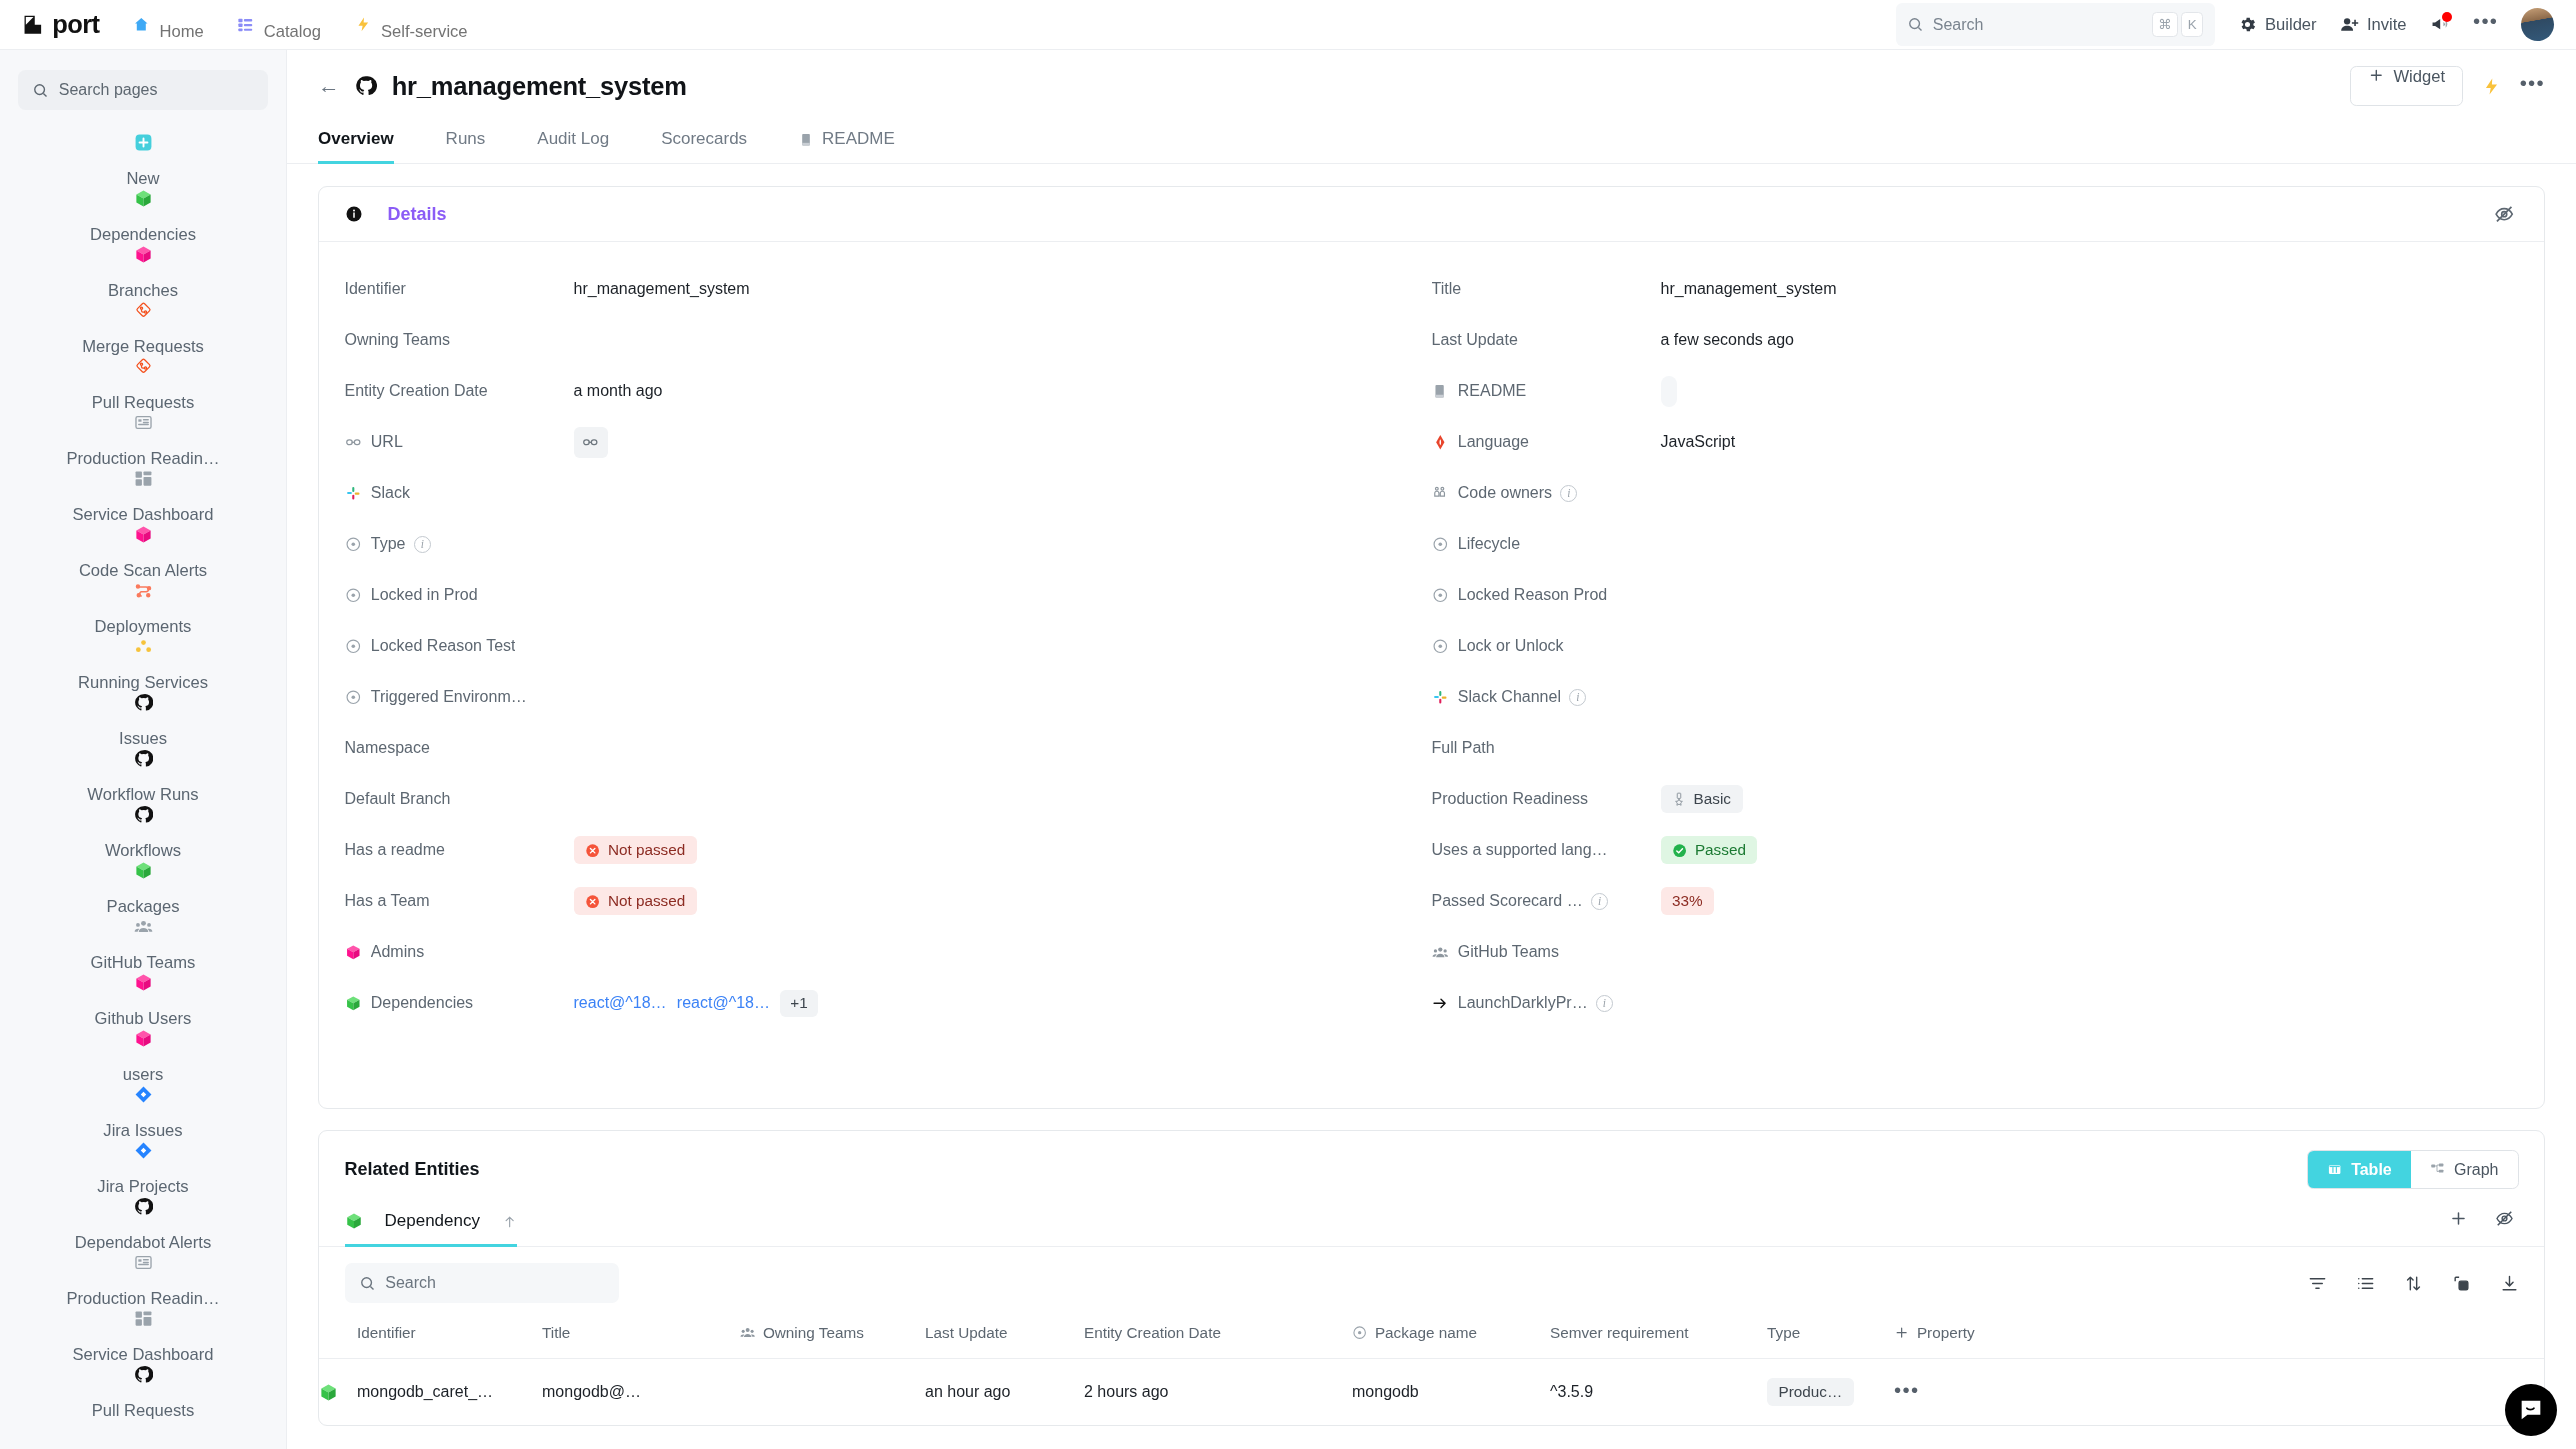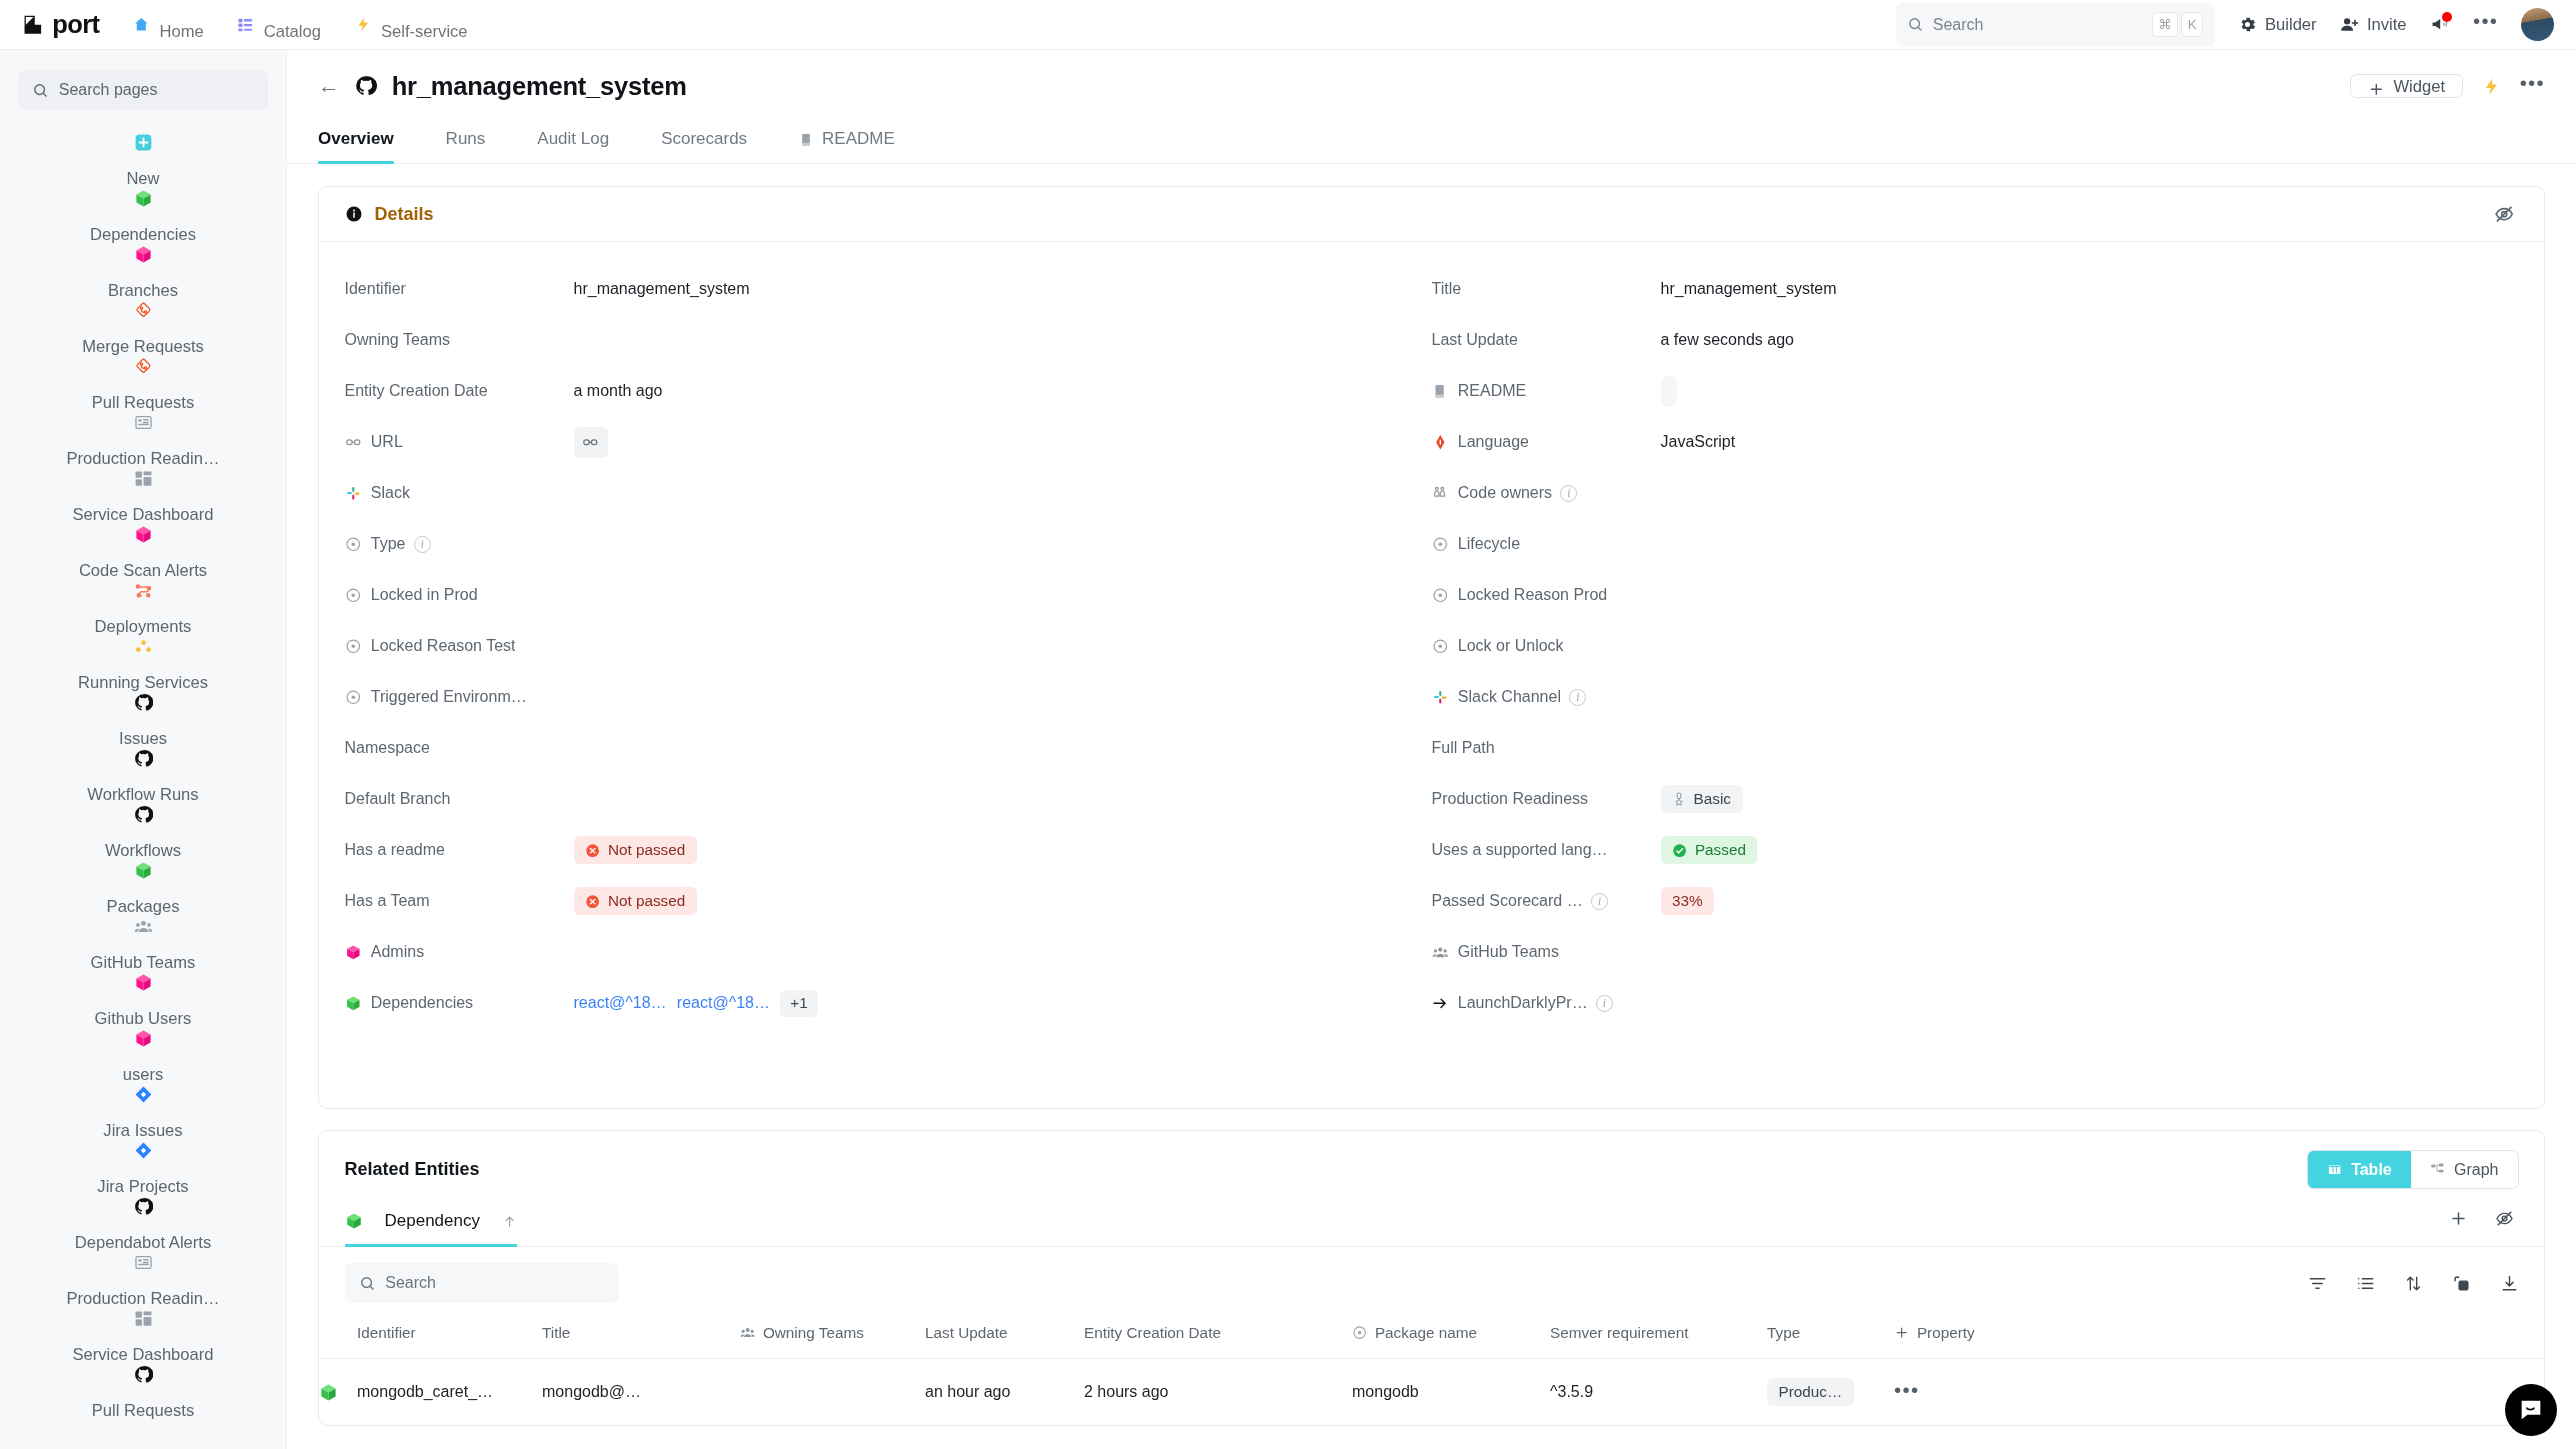--- a/index.html
+++ b/index.html
@@ -83,42 +83,42 @@
     padding: 12.7px 31px 0 31px; flex: 0 0 auto;
     border-bottom: 0.6px solid #eceef1;
     position: relative;
   }
   .ph-row { display: flex; align-items: center; gap: 14px; height: 47px; }
   .back-arrow { font-size: 21.7px; color: #6b7682; cursor: pointer; line-height: 1; }
   .ph-entity-icon { width: 24px; height: 24px; display:flex; align-items:center; justify-content:center; }
   .ph-title { font-size: 25.5px; font-weight: 700; color: #111418; letter-spacing: -0.2px; }
   .ph-actions { margin-left: auto; display: flex; align-items: center; gap: 19px; }
   .widget-btn {
-    height: 24px; border: 0.6px solid #dfe3e7; border-radius: 6.4px; background: #fff;
-    display: flex; align-items: flex-end; gap: 9px; padding: 0 16.6px; cursor: pointer;
+    height: 40px; border: 0.6px solid #dfe3e7; border-radius: 6.4px; background: #fff;
+    display: flex; align-items: flex-start; gap: 9px; padding: 0 16.6px; cursor: pointer;
   }
   .widget-btn-label { font-size: 16.6px; color: #4a5560; }
 
   .tabs { display: flex; align-items: flex-end; gap: 12px; margin-top: 10.2px; }
   .tab {
     font-size: 17px; color: #707a85; padding: 9px 0 11.5px 0; margin-right: 40px;
     cursor: pointer; white-space: nowrap; display: flex; align-items: center; gap: 7.6px;
     border-bottom: 3.2px solid transparent; position: relative; top: 0.6px;
   }
   .tab.active { color: #10151a; font-weight: 700; border-bottom-color: #43d4e0; }
 
   .scroll-area { flex: 1; overflow: hidden; padding: 21.7px 31px 0 31px; background:#fff; }
 
   
   .card { border: 0.6px solid #e6e9ec; border-radius: 9px; background: #fff; }
   .card-head {
     height: 55px; display: flex; align-items: center; padding: 0 25.5px;
     border-bottom: 0.6px solid #eceef1;
   }
-  .card-head-title { font-size: 18px; font-weight: 700; color: #a16207; display:flex; align-items:center; gap:12px;}
+  .card-head-title { font-size: 18px; font-weight: 700; color: #8b5cf6; display:flex; align-items:center; gap:25px;}
   .card-head-actions { margin-left: auto; display:flex; align-items:center; gap: 16.6px; }
   .icon-btn { width: 29px; height: 29px; display:flex; align-items:center; justify-content:center; cursor:pointer; border-radius:5.1px;}
 
   .details-grid {
     display: grid; grid-template-columns: 1fr 1fr;
     padding: 21.7px 25.5px 28px 25.5px;
     column-gap: 0; row-gap: 0;
   }
   .dcell { display: flex; align-items: center; min-height: 51px; }
   .dlabel {

